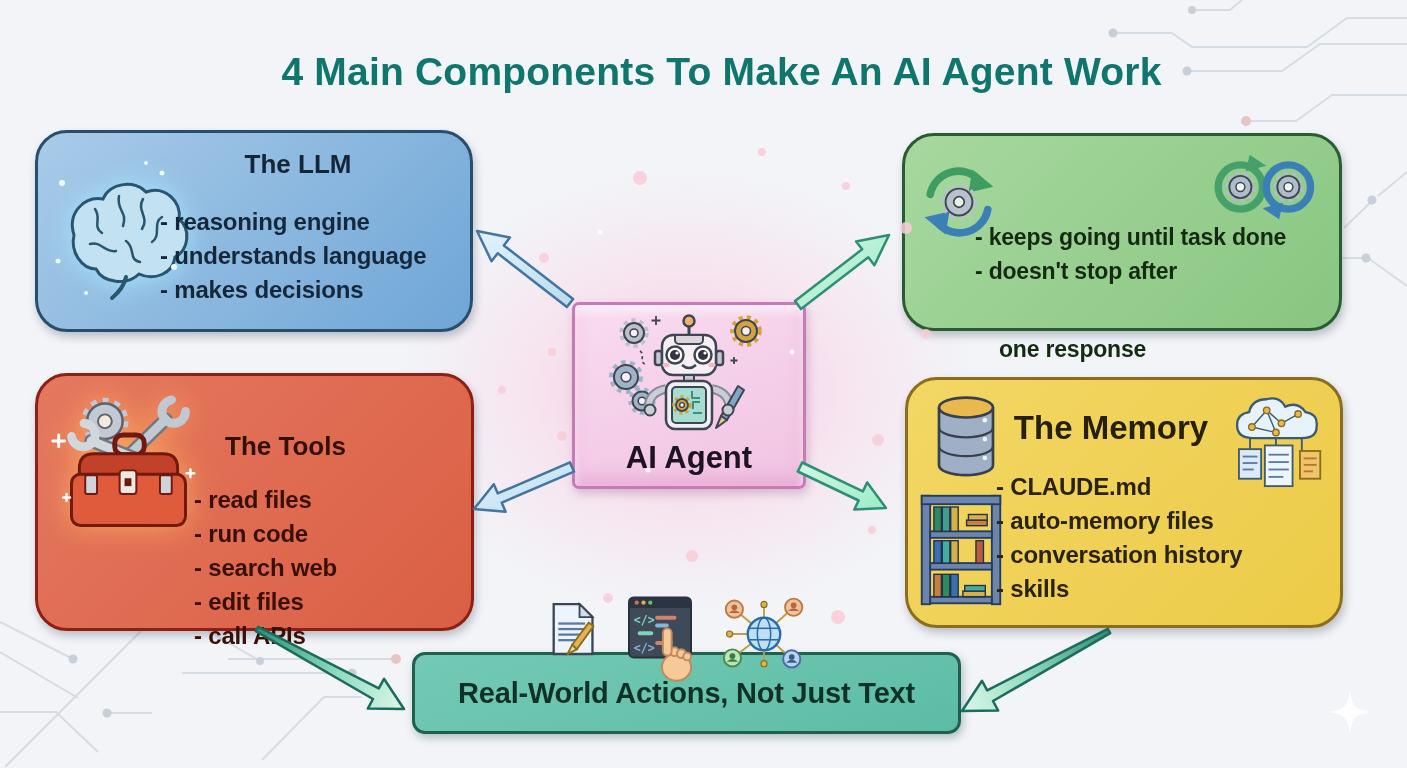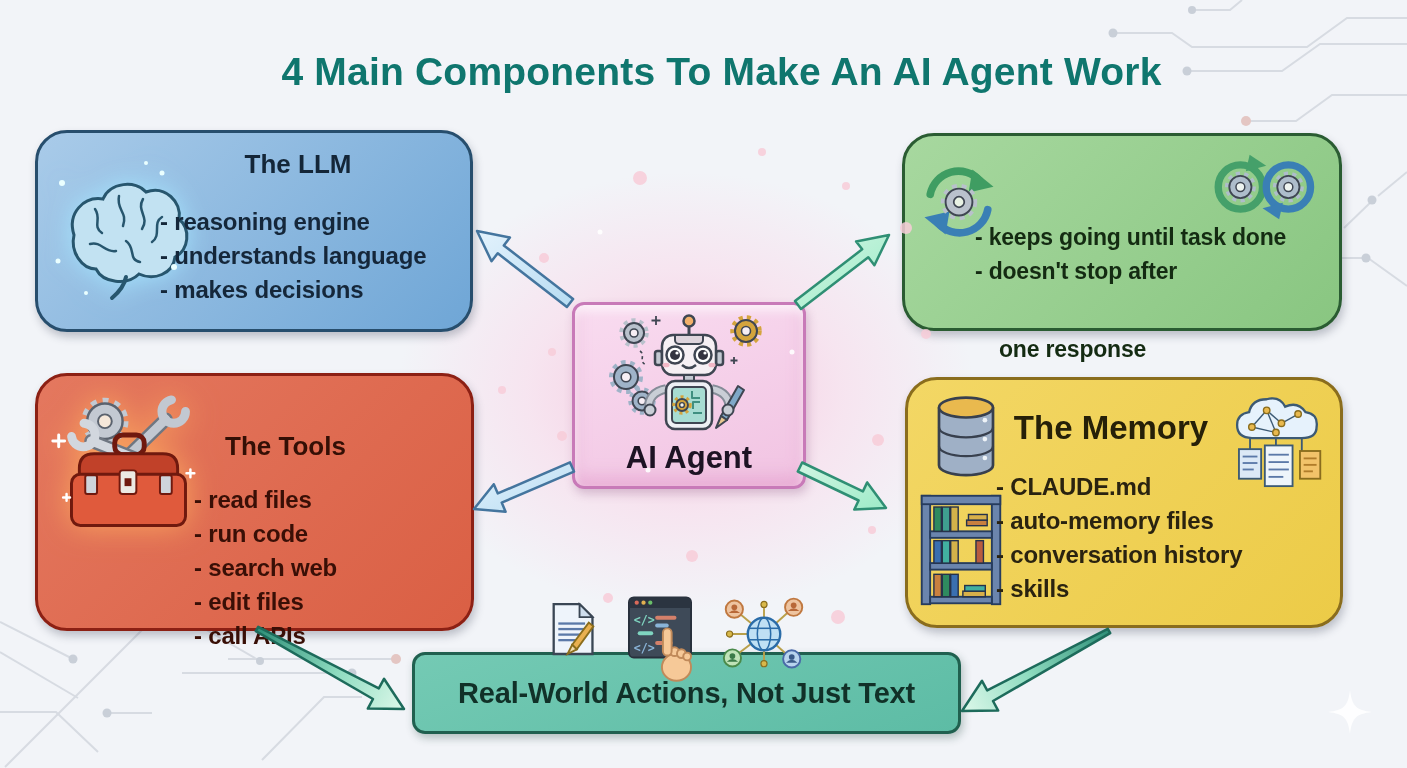--- a/index.html
+++ b/index.html
@@ -30,21 +30,21 @@
   .panel-tools{left:35px;top:373px;width:433px;height:252px;
     background:linear-gradient(135deg,#e4785f,#da5f44);border-color:#8c2014;}
   .panel-tools h2{left:135px;width:225px;top:27px;color:#340f05;margin-top:28px;}
   .panel-tools ul{left:156px;top:67px;font-size:24px;line-height:34px;color:#390f06;margin-top:40px;}
   .panel-memory{left:905px;top:377px;width:432px;height:245px;
     background:linear-gradient(135deg,#f3d765,#eccb47);border-color:#8a6d1d;}
   .panel-memory h2{left:88px;width:230px;top:29px;font-size:33px;color:#262008;}
   .panel-memory ul{left:88px;top:90px;font-size:24px;line-height:34px;color:#2a2310;}
   
   .center-box{position:absolute;left:572px;top:302px;width:228px;height:181px;z-index:3;
-    border:3px solid #c87ab8;border-radius:12px;
+    border:3px solid #c87ab8;border-radius:7px;
     background:linear-gradient(160deg,#f9dcf0,#f1c3e2);
     box-shadow:inset 0 6px 10px rgba(255,255,255,.65),inset 0 -10px 16px rgba(219,133,188,.35),2px 5px 10px rgba(120,60,110,.25);}
   .center-box .robot{position:absolute;left:50%;top:4px;transform:translateX(-50%);}
   .center-label{position:absolute;left:0;right:0;bottom:10px;text-align:center;
     font-size:31px;font-weight:700;color:#1d1324;}
   
   .banner{position:absolute;left:412px;top:652px;width:543px;height:76px;z-index:4;
     border:3px solid #20604f;border-radius:13px;background:linear-gradient(160deg,#74cab4,#5dbca5);
     display:flex;align-items:center;justify-content:center;
     box-shadow:2px 4px 8px rgba(30,70,60,.3);}

